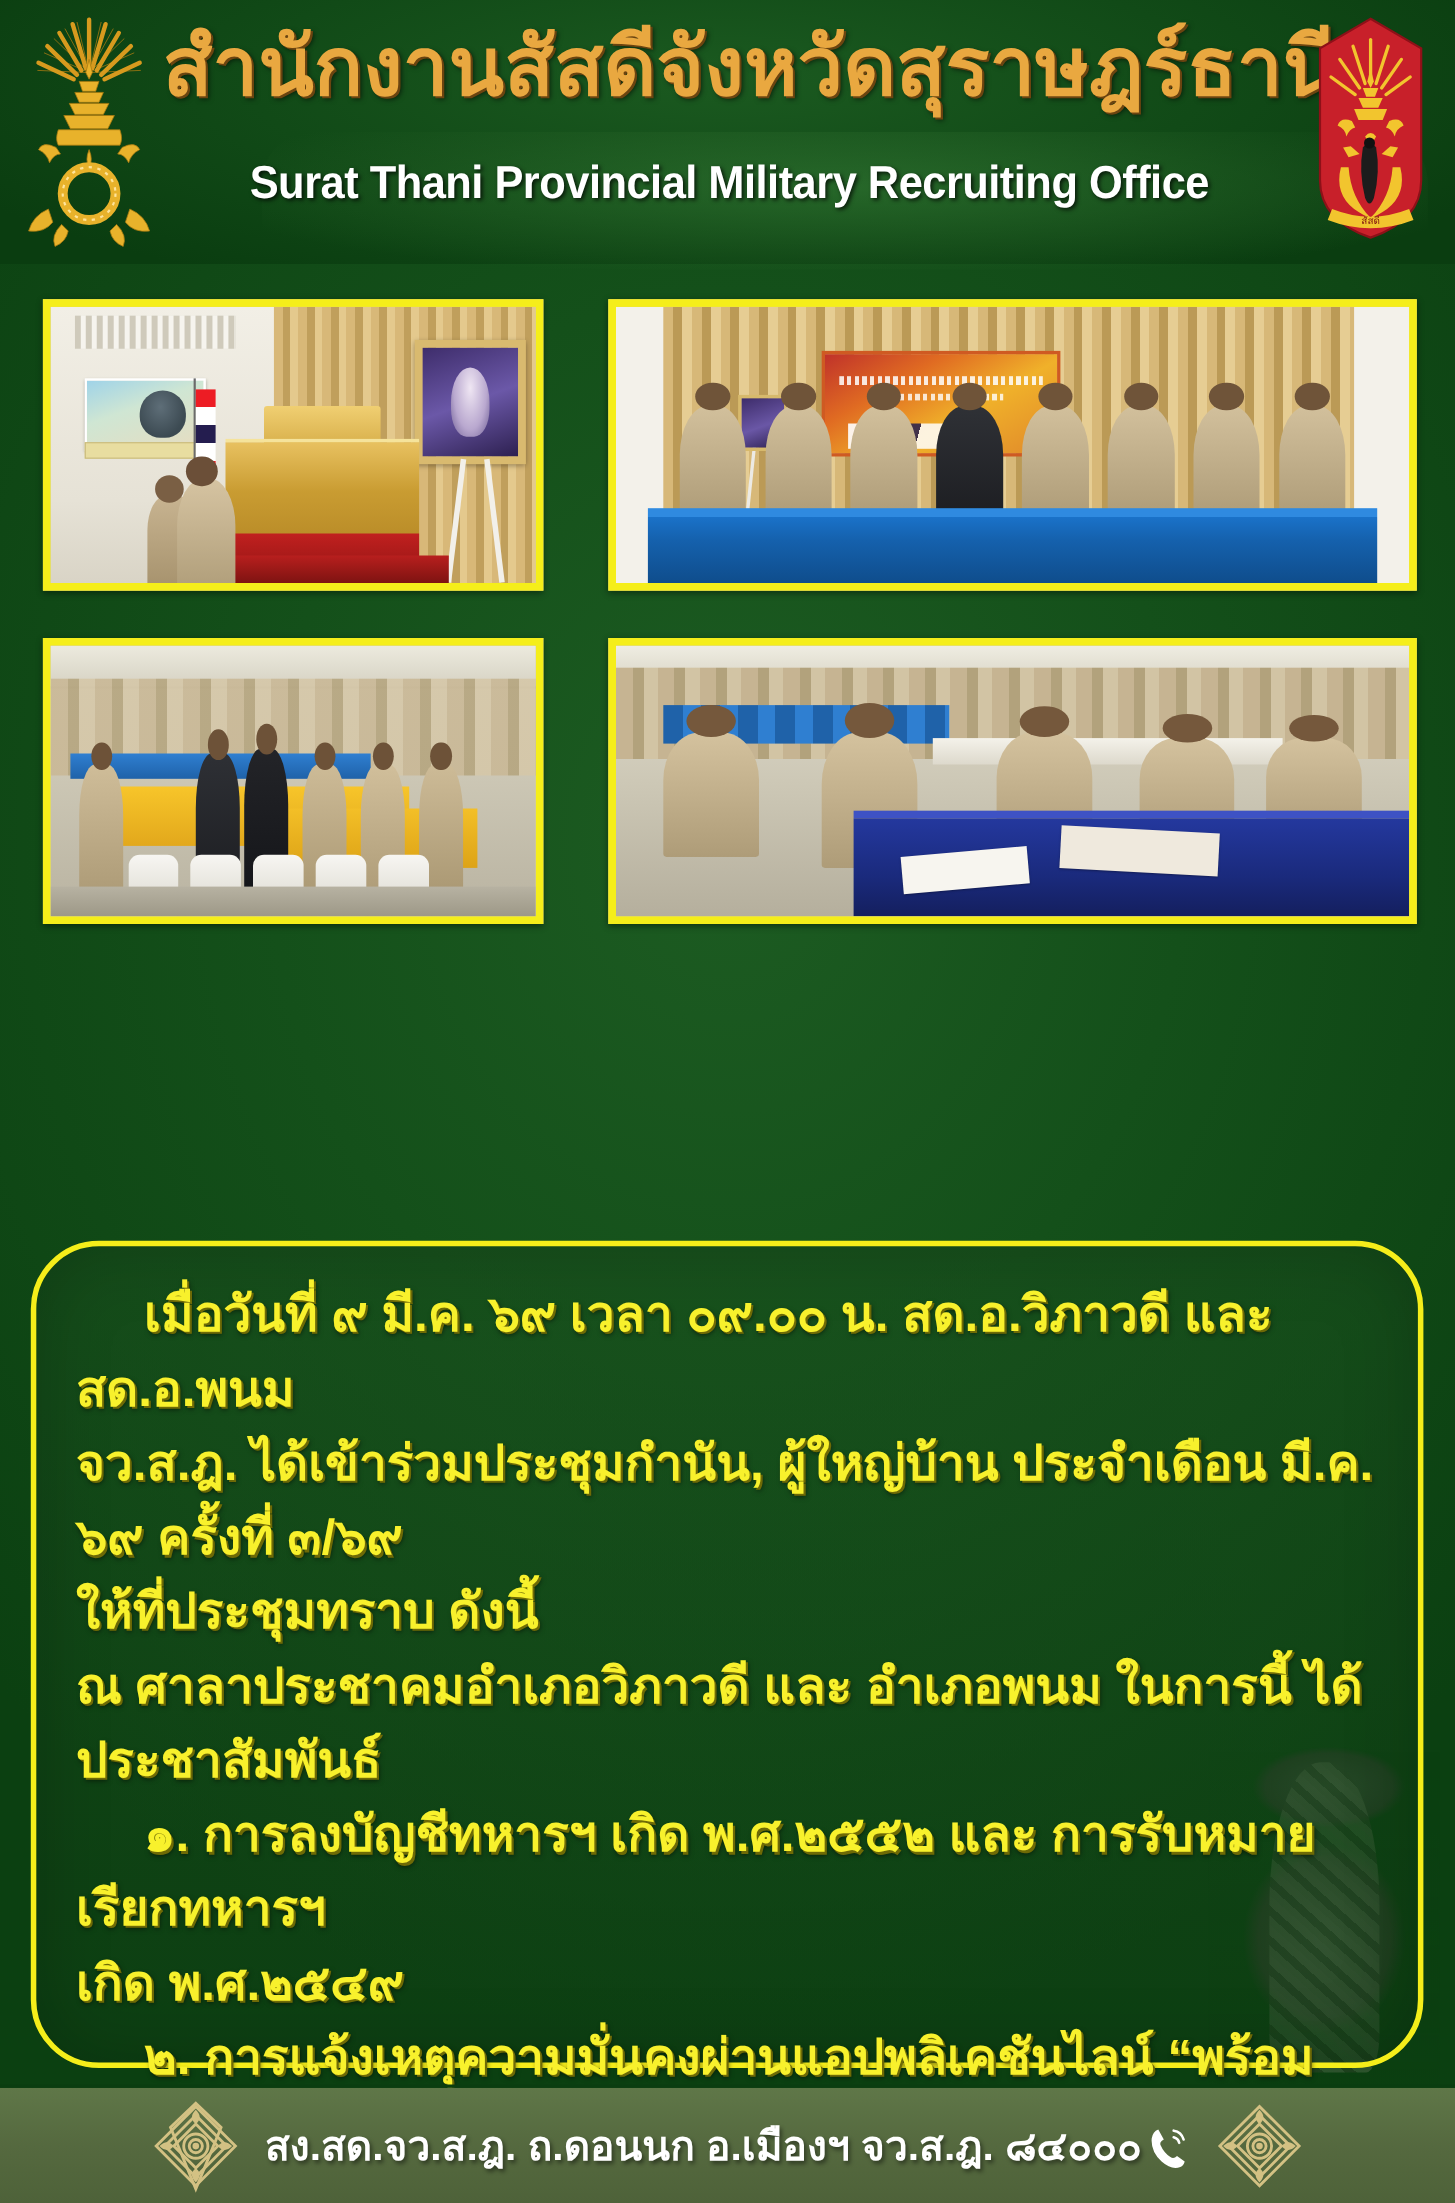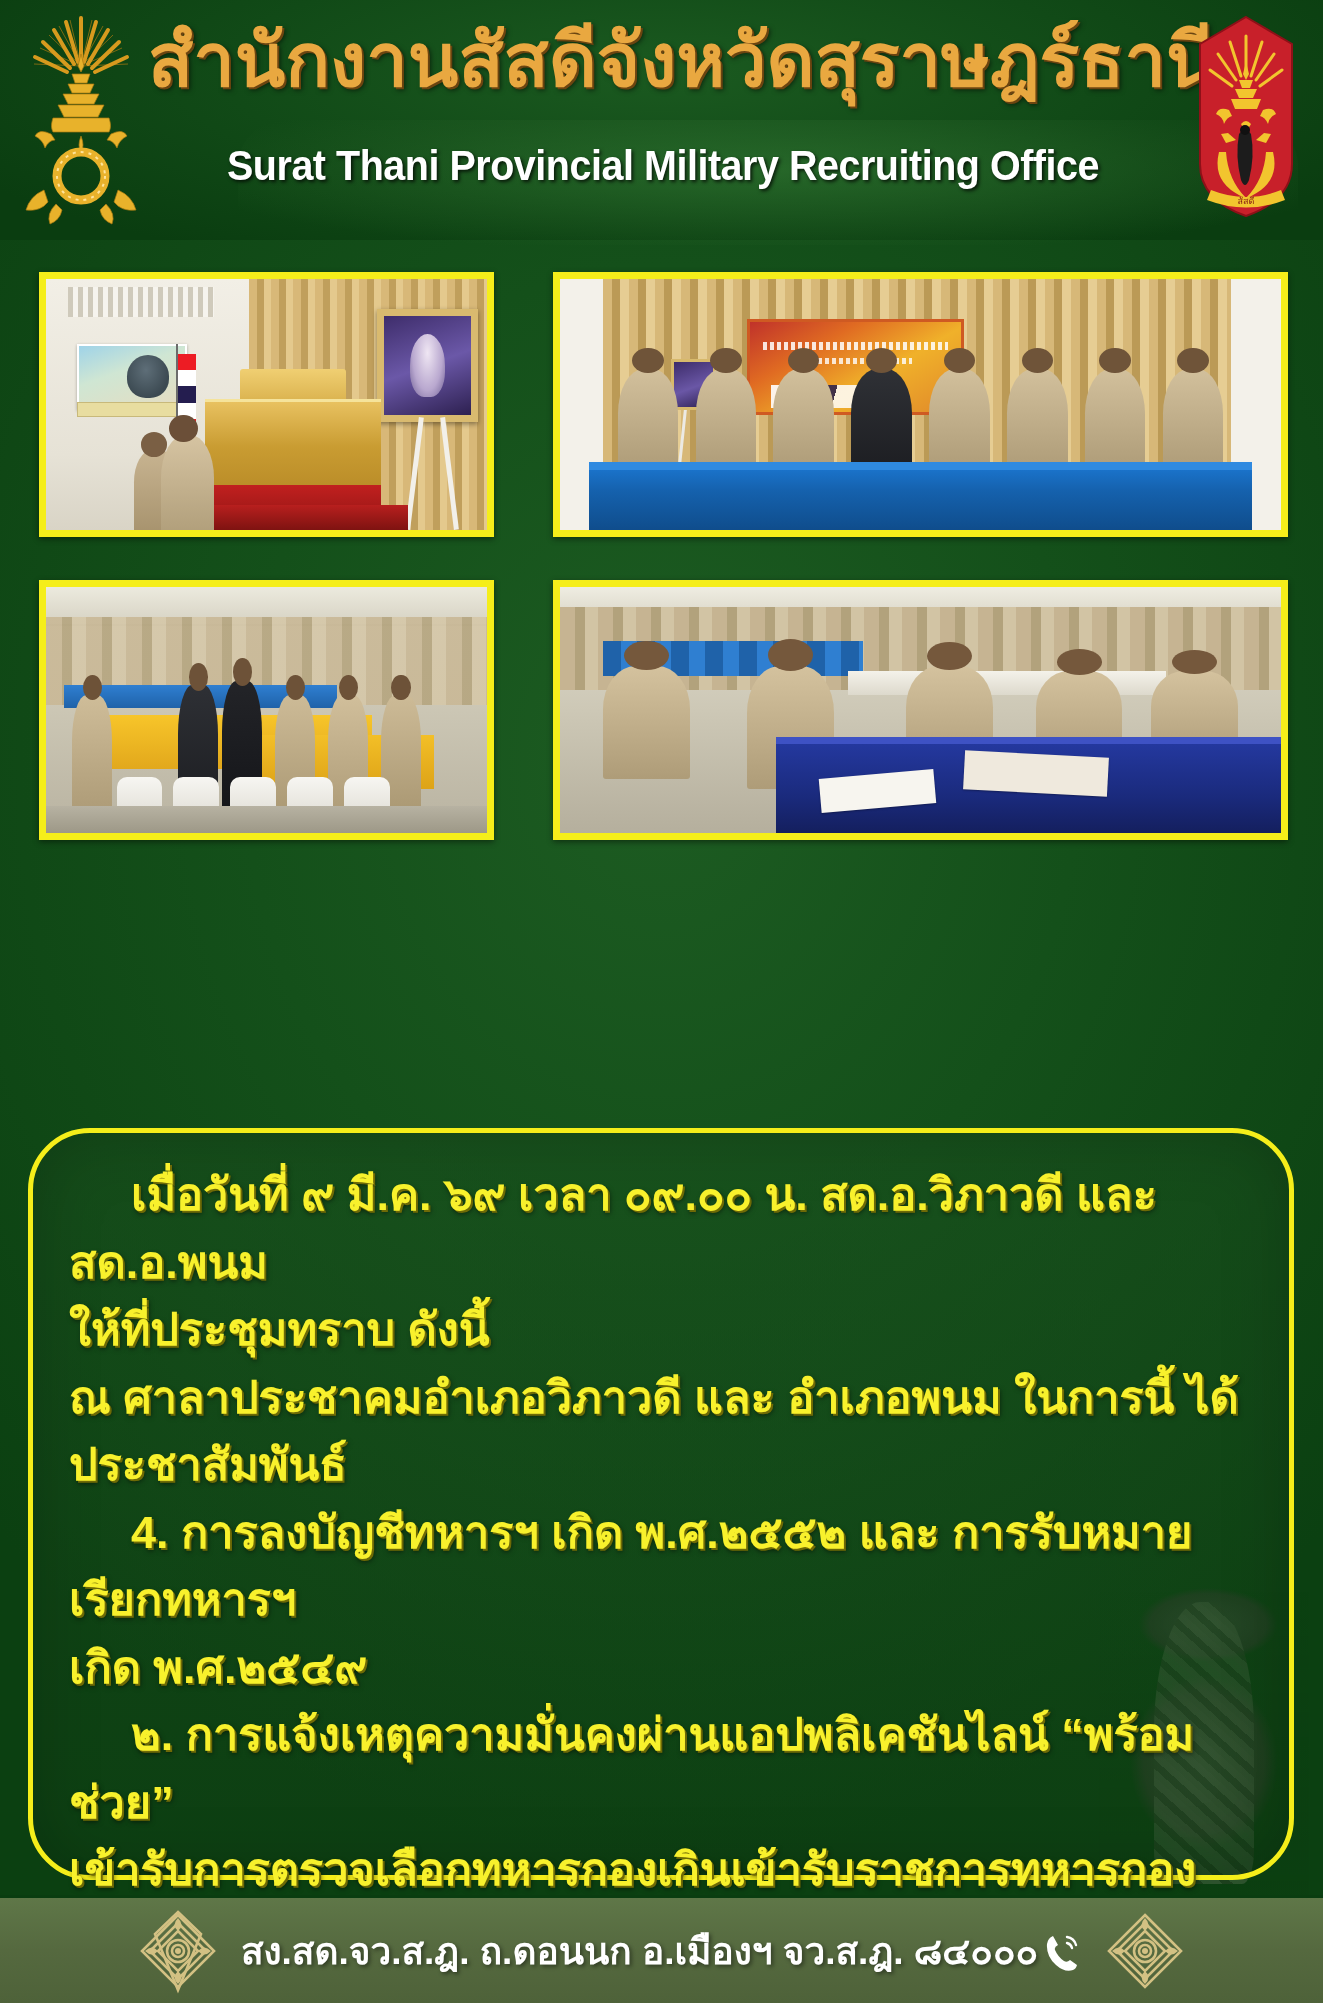--- a/index.html
+++ b/index.html
@@ -475,23 +475,24 @@
       </div>
     </div>
 
   </div>
 
   <div class="soldier"></div>
 
   <div class="textbox">
     <div class="textbody">
       <p class="indent">เมื่อวันที่ ๙ มี.ค. ๖๙ เวลา ๐๙.๐๐ น. สด.อ.วิภาวดี และ สด.อ.พนม</p>
+      <p>จว.ส.ฎ. ได้เข้าร่วมประชุมกำนัน, ผู้ใหญ่บ้าน ประจำเดือน มี.ค. ๖๙ ครั้งที่ ๓/๖๙</p>
       <p>ให้ที่ประชุมทราบ ดังนี้</p>
       <p>ณ ศาลาประชาคมอำเภอวิภาวดี และ อำเภอพนม ในการนี้ ได้ประชาสัมพันธ์</p>
-      <p class="indent">4. การลงบัญชีทหารฯ เกิด พ.ศ.๒๕๕๒ และ การรับหมายเรียกทหารฯ</p>
+      <p class="indent">๑. การลงบัญชีทหารฯ เกิด พ.ศ.๒๕๕๒ และ การรับหมายเรียกทหารฯ</p>
       <p>เกิด พ.ศ.๒๕๔๙</p>
       <p class="indent">๒. การแจ้งเหตุความมั่นคงผ่านแอปพลิเคชันไลน์ “พร้อมช่วย”</p>
       <p>เข้ารับการตรวจเลือกทหารกองเกินเข้ารับราชการทหารกองประจำการ</p>
       <p>ประจำปี ๒๕๖๙</p>
 
     </div>
   </div>
 
   <div class="footer">
 

